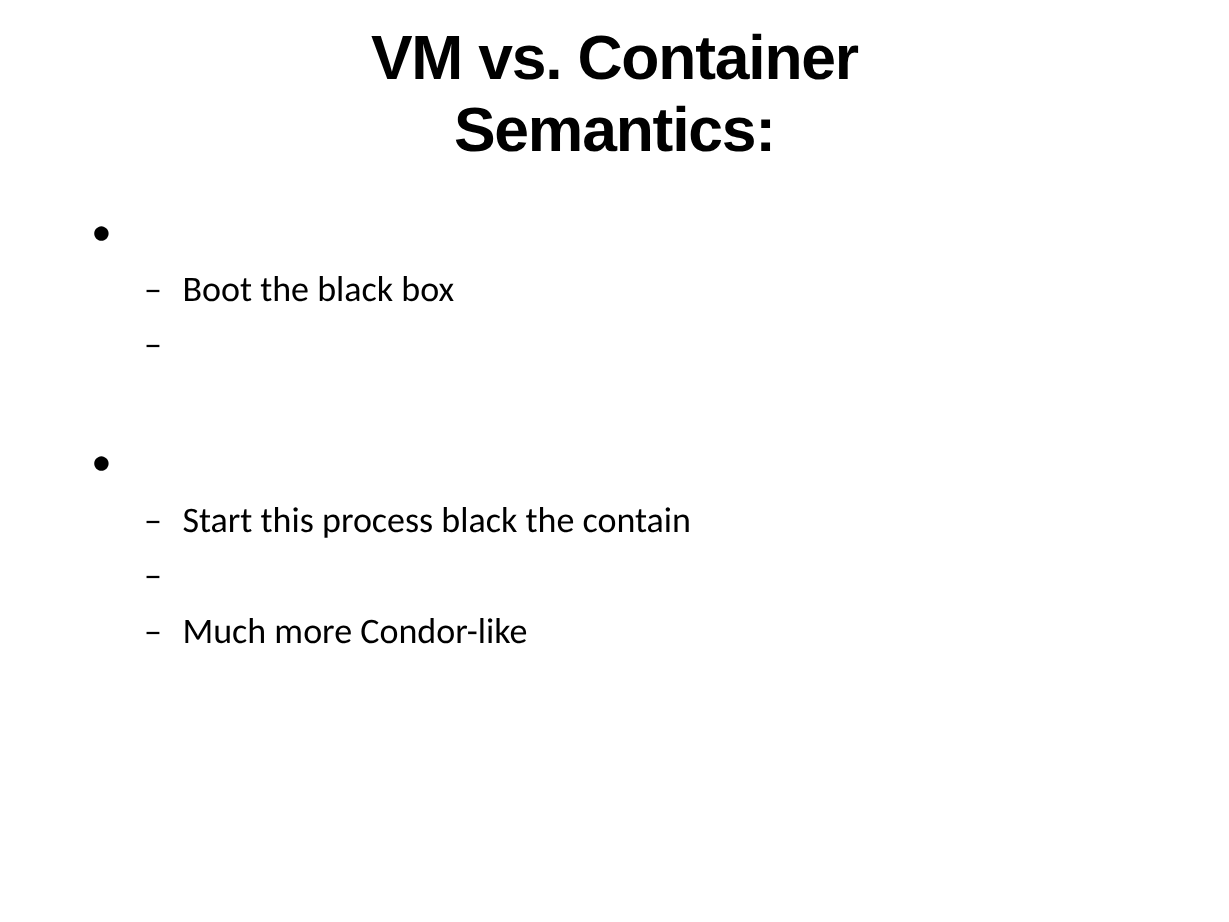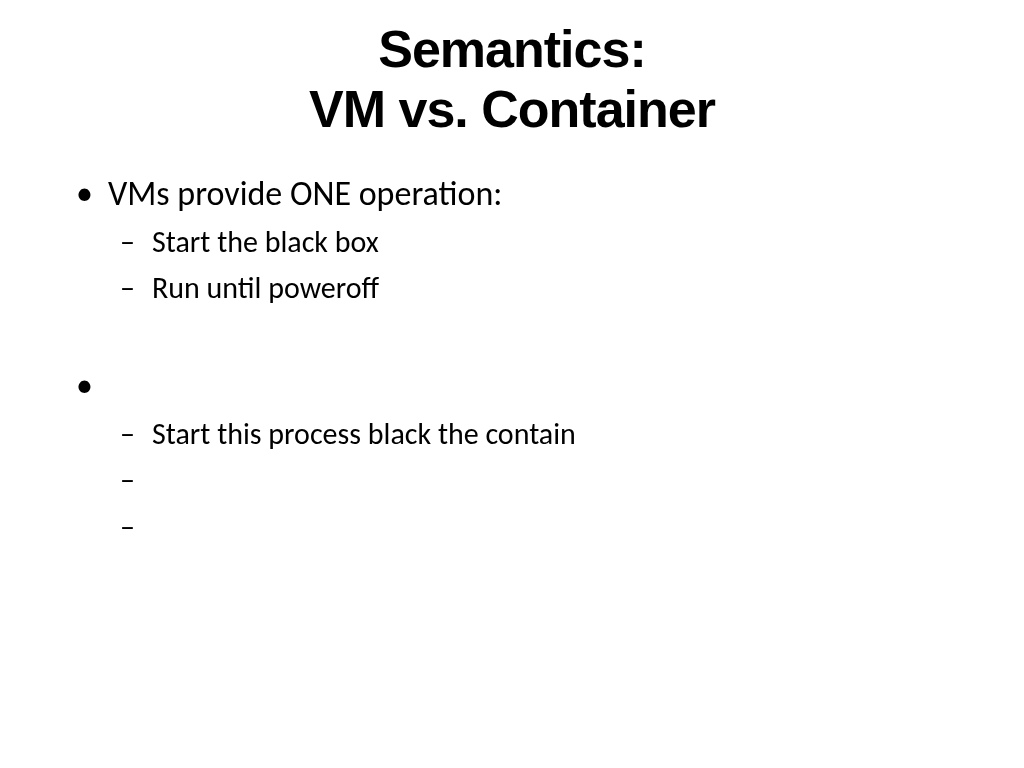--- a/index.html
+++ b/index.html
@@ -52,46 +52,45 @@
       flex-shrink: 0;
     }
     .spacer {
       height: 48px;
     }
   </style>
 </head>
 <body>
 
 <div class="title">
+  <div>VM vs. Container</div>
   <div>Semantics:</div>
-  <div>VM vs. Container</div>
 </div>
 
 <div class="content">
   <div class="bullet-item">
     <span class="marker">•</span>
-    <span>VMs provide ONE operation:</span>
   </div>
   <div class="sub-item">
     <span class="marker">–</span>
-    <span>Start the black box</span>
+    <span>Boot the black box</span>
   </div>
   <div class="sub-item">
     <span class="marker">–</span>
-    <span>Run until poweroff</span>
   </div>
 
   <div class="spacer"></div>
 
   <div class="bullet-item">
     <span class="marker">•</span>
   </div>
   <div class="sub-item">
     <span class="marker">–</span>
     <span>Start this process black the contain</span>
   </div>
   <div class="sub-item">
     <span class="marker">–</span>
   </div>
   <div class="sub-item">
     <span class="marker">–</span>
+    <span>Much more Condor-like</span>
   </div>
 </div>
 
 </body></html>

